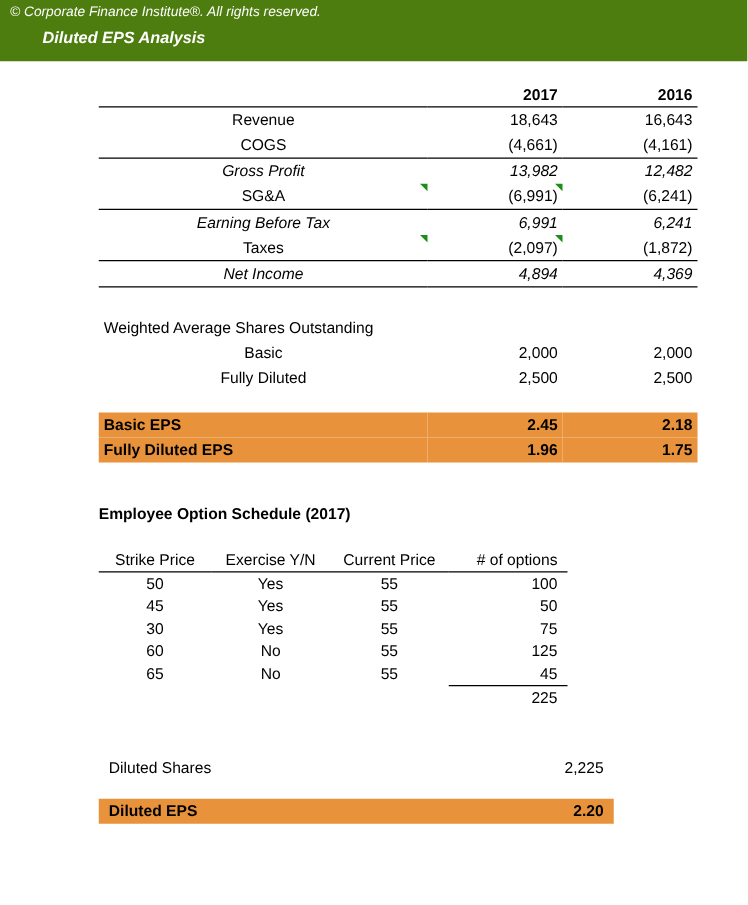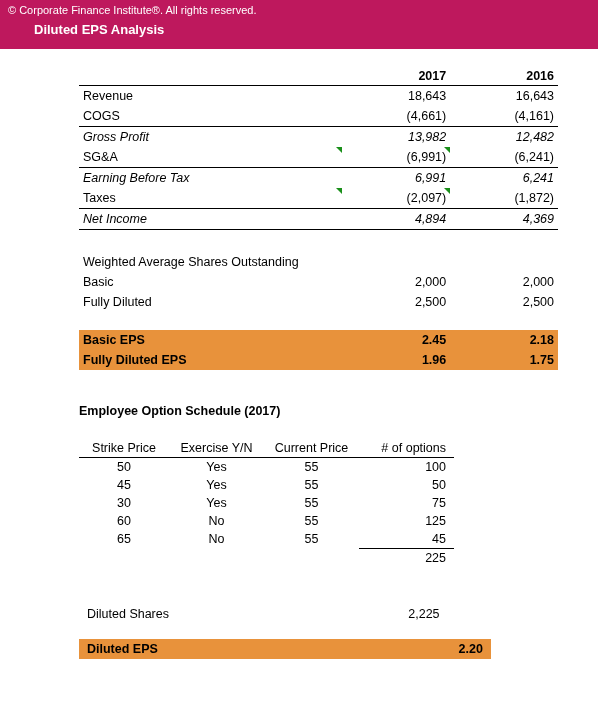--- a/index.html
+++ b/index.html
@@ -5,24 +5,25 @@
   * { box-sizing: border-box; margin: 0; padding: 0; }
   body {
     width: 598px;
     height: 724px;
     background: #fff;
     font-family: Arial, sans-serif;
     font-size: 12.5px;
     color: #000;
   }
   .header-bar {
-    background: #be185d;
+    background: #4d7c0f;
     color: #fff;
     padding: 4px 24px 12px 8px;
     font-size: 11px;
+    font-style: italic;
   }
   .title {
     font-weight: bold;
     font-size: 13px;
     padding: 6px 0 0 26px;
   }
   .content {
     padding: 18px 40px 0 79px;
   }
   table.income {
@@ -33,21 +34,21 @@
     text-align: right;
     font-weight: bold;
     border-bottom: 1px solid #000;
     padding: 2px 4px;
   }
   table.income th:first-child { text-align: left; }
   table.income td {
     padding: 3px 4px;
     text-align: right;
   }
-  table.income td:first-child { text-align: left; }
+  table.income td:first-child { text-align: center; }
   .bt { border-top: 1px solid #000; font-style: italic; }
   .bb { border-bottom: 1px solid #000; }
   .shares-block { margin-top: 22px; }
   .eps-block { margin-top: 18px; }
   .orange-row {
     background: #e8923b;
     font-weight: bold;
     padding: 3px 4px;
   }
   table.eps {
@@ -76,21 +77,21 @@
   }
   table.options td {
     padding: 2px 8px;
     text-align: center;
   }
   table.options td.r, table.options th.r { text-align: right; }
   .sum-cell { border-top: 1px solid #000; }
   .diluted-shares { margin-top: 38px; }
   table.ds { width: 86%; border-collapse: collapse; }
   table.ds td { padding: 2px 8px; }
-  table.ds td.r { text-align: center; }
+  table.ds td.r { text-align: right; }
   .diluted-eps { margin-top: 16px; }
   table.de { width: 86%; border-collapse: collapse; }
   table.de td { padding: 3px 8px; font-weight: bold; }
   table.de td.r { text-align: right; }
   .tri {
     position: relative;
   }
   .tri::after {
     content: "";
     position: absolute;

